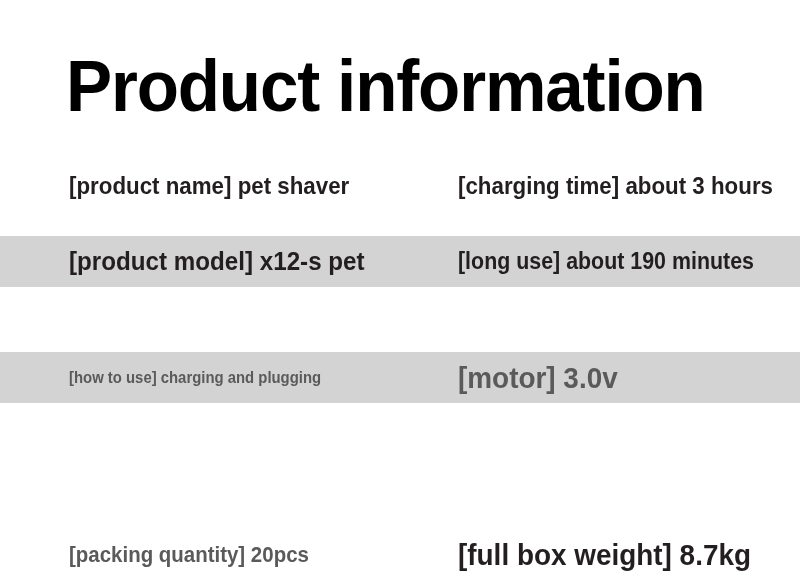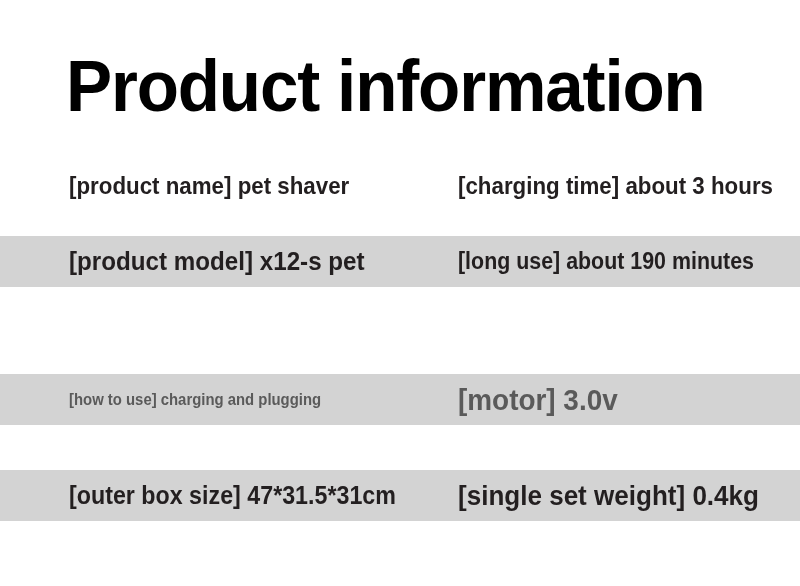--- a/index.html
+++ b/index.html
@@ -95,25 +95,25 @@
     <div class="cell left s24 cond">[product name] pet shaver</div>
     <div class="cell right s24 cond">[charging time] about 3 hours</div>
   </div>
 
   <div class="row shaded" style="top:236px;padding-left:16px;">
     <div class="cell left s26 cond">[product model] x12-s pet</div>
     <div class="cell right s23 cond">[long use] about 190 minutes</div>
   </div>
 
 
-  <div class="row shaded" style="top:374px;">
+  <div class="row shaded" style="top:352px;">
     <div class="cell left s16 cond gray">[how to use] charging and plugging</div>
     <div class="cell right s30 cond gray">[motor] 3.0v</div>
   </div>
 
 
-  <div class="row shaded" style="top:470px;">
-    <div class="cell left s25 cond">[outer box size] 47*31.5*31cm</div>
-    <div class="cell right s28 cond">[single set weight] 0.4kg</div>
+
+  <div class="row plain" style="top:529px;">
+    <div class="cell left s22 cond gray">[packing quantity] 20pcs</div>
+    <div class="cell right s30 cond">[full box weight] 8.7kg</div>
   </div>
-
 
 </div>
 
 </body></html>

